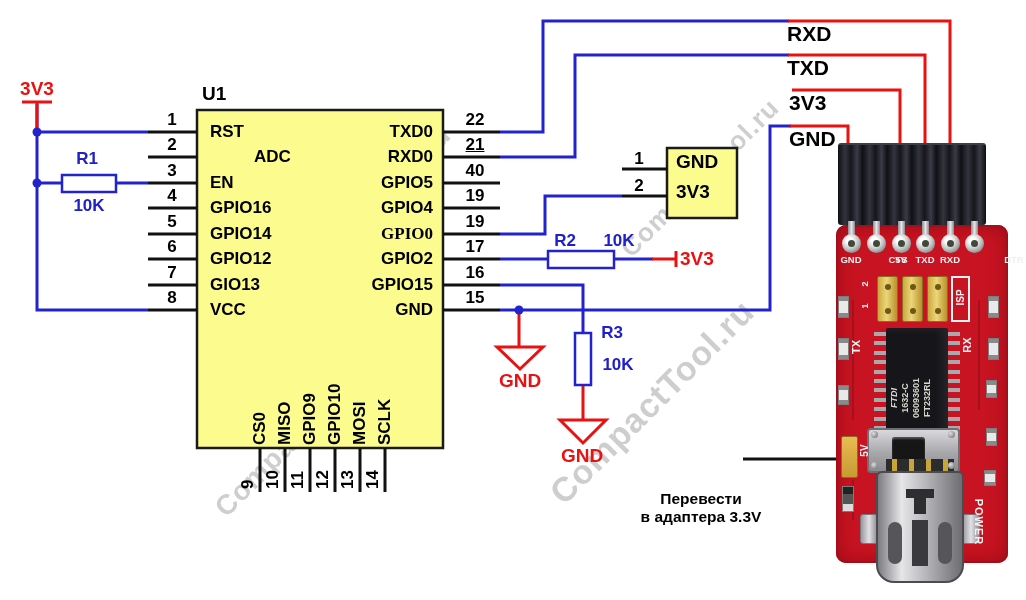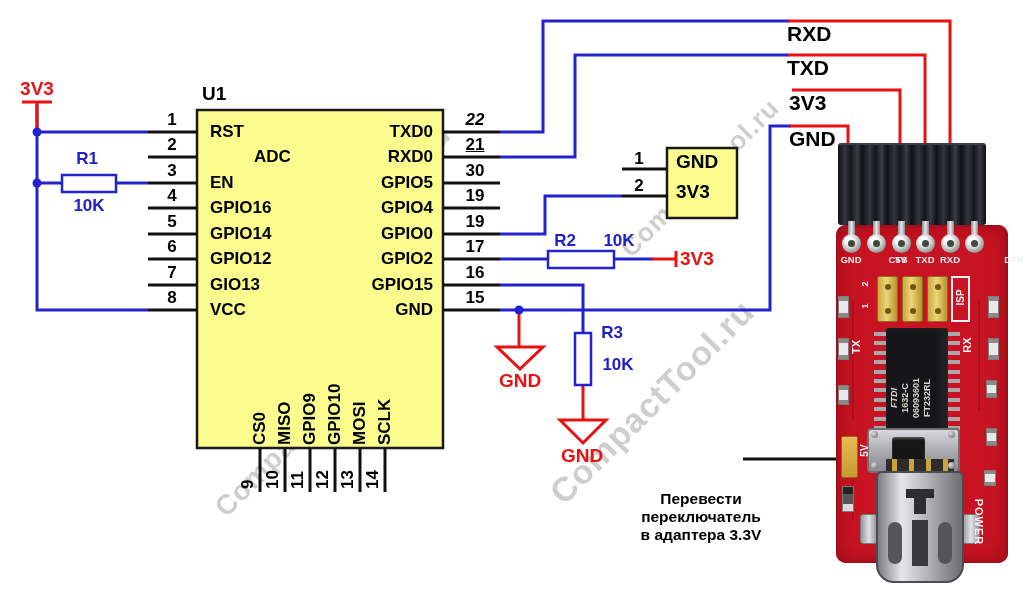--- a/index.html
+++ b/index.html
@@ -135,34 +135,34 @@
 
   <div class="t pin" style="left:210px;top:122px;">RST</div>
   <div class="t pin" style="left:210px;top:147px;margin-left:44px;">ADC</div>
   <div class="t pin" style="left:210px;top:173px;">EN</div>
   <div class="t pin" style="left:210px;top:198px;">GPIO16</div>
   <div class="t pin" style="left:210px;top:224px;">GPIO14</div>
   <div class="t pin" style="left:210px;top:249px;">GPIO12</div>
   <div class="t pin" style="left:210px;top:275px;">GIO13</div>
   <div class="t pin" style="left:210px;top:300px;">VCC</div>
 
-  <div class="t num" style="left:455px;top:110px;font-style:italic;">22</div>
+  <div class="t num" style="left:455px;top:110px;">22</div>
   <div class="t num" style="left:455px;top:135px;text-decoration:underline;">21</div>
-  <div class="t num" style="left:455px;top:161px;">30</div>
+  <div class="t num" style="left:455px;top:161px;">40</div>
   <div class="t num" style="left:455px;top:186px;">19</div>
   <div class="t num" style="left:455px;top:212px;">19</div>
   <div class="t num" style="left:455px;top:237px;">17</div>
   <div class="t num" style="left:455px;top:263px;">16</div>
   <div class="t num" style="left:455px;top:288px;">15</div>
 
   <div class="t pin r" style="left:320px;top:122px;width:113px;">TXD0</div>
   <div class="t pin r" style="left:320px;top:147px;width:113px;">RXD0</div>
   <div class="t pin r" style="left:320px;top:173px;width:113px;">GPIO5</div>
   <div class="t pin r" style="left:320px;top:198px;width:113px;">GPIO4</div>
-  <div class="t pin r" style="left:320px;top:224px;width:113px;">GPIO0</div>
+  <div class="t pin r" style="left:320px;top:224px;width:113px;font-family:Liberation Serif, serif;">GPIO0</div>
   <div class="t pin r" style="left:320px;top:249px;width:113px;">GPIO2</div>
   <div class="t pin r" style="left:320px;top:275px;width:113px;">GPIO15</div>
   <div class="t pin r" style="left:320px;top:300px;width:113px;">GND</div>
 
   <div class="t pin vpin" style="left:205px;top:380px;">CS0</div>
   <div class="t pin vpin" style="left:230px;top:380px;">MISO</div>
   <div class="t pin vpin" style="left:255px;top:380px;">GPIO9</div>
   <div class="t pin vpin" style="left:280px;top:380px;">GPIO10</div>
   <div class="t pin vpin" style="left:305px;top:380px;">MOSI</div>
   <div class="t pin vpin" style="left:330px;top:380px;">SCLK</div>
@@ -291,17 +291,16 @@
   <div class="usbslot" style="left:906px;top:489px;width:28px;height:9px;"></div>
   <div class="usbslot" style="left:914px;top:498px;width:12px;height:16px;"></div>
   <div class="usbslot" style="left:888px;top:522px;width:14px;height:42px;border-radius:7px;background:#55555a;"></div>
   <div class="usbslot" style="left:938px;top:522px;width:14px;height:42px;border-radius:7px;background:#55555a;"></div>
   <div class="usbslot" style="left:912px;top:520px;width:16px;height:46px;background:#3a3a3e;"></div>
 
   <div class="white-rot" style="left:950px;top:516px;width:58px;font-size:11px;letter-spacing:1px;transform:rotate(90deg);">POWER</div>
 
   <div class="t ann">
     <div>Перевести</div>
-    <div>переключатель</div>
     <div>в адаптера 3.3V</div>
   </div>
 
 </div>
 
 </body></html>

